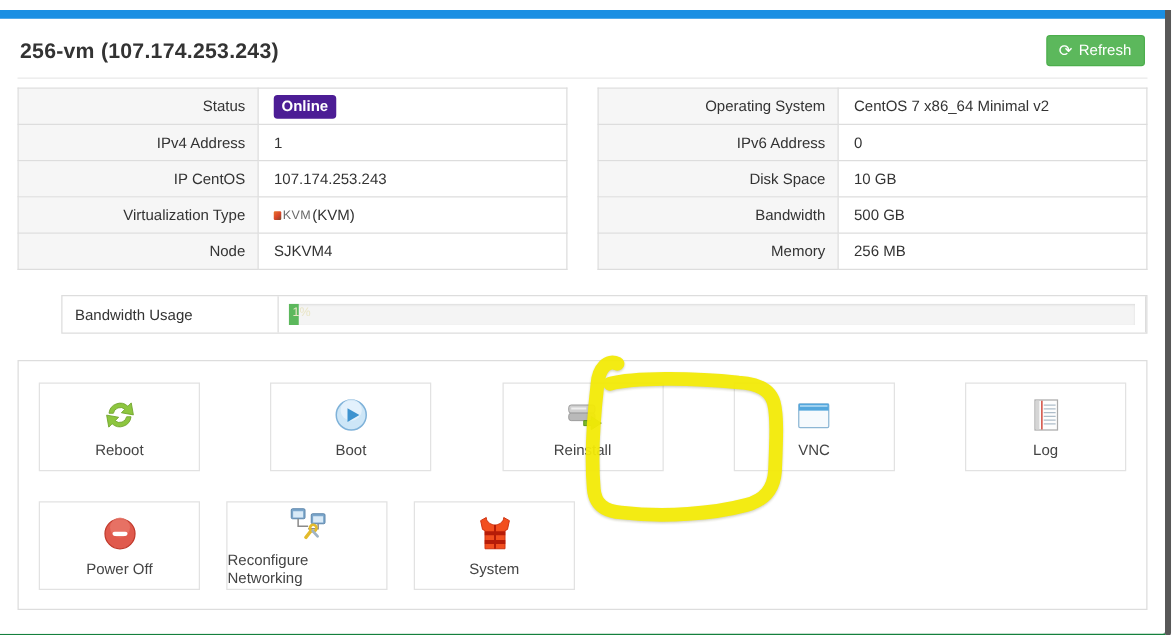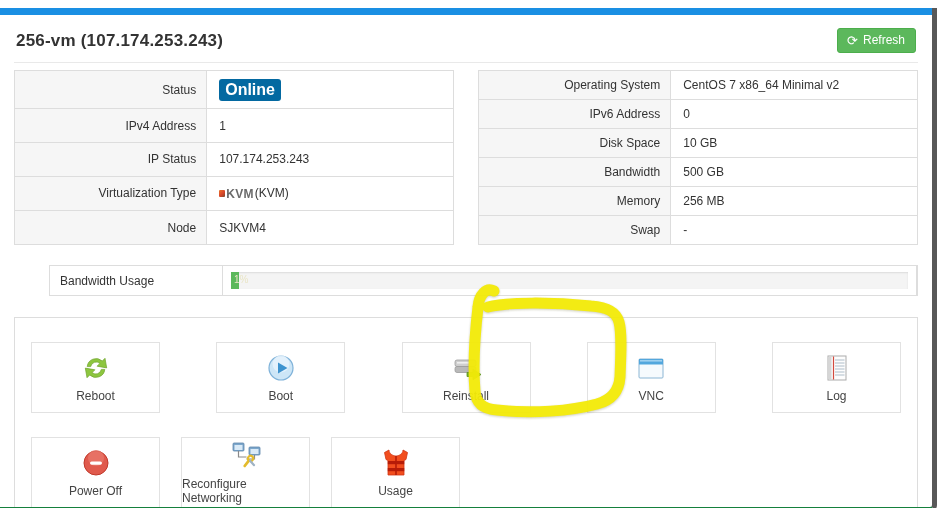--- a/index.html
+++ b/index.html
@@ -13,33 +13,33 @@
   .page-title{font-size:17px;font-weight:bold;color:#333;margin:0;letter-spacing:.2px;}
   .refresh-btn{background:#5cb85c;border:1px solid #4cae4c;color:#fff;font-size:12px;
                padding:4px 10px 5px 9px;border-radius:3px;display:inline-flex;align-items:center;gap:5px;cursor:pointer;}
   .refresh-btn .ricon{font-size:13px;line-height:1;}
   .divider{border:none;border-top:1px solid #e9e9e9;margin:0 0 7px 0;}
   .info-tables{display:flex;gap:24px;border-radius:24px;}
   .info-tables table{border-collapse:collapse;width:100%;font-size:12px;color:#333;table-layout:fixed;}
   .info-tables td{border:1px solid #ddd;padding:7px 10px;height:14px;vertical-align:middle;overflow:hidden;white-space:nowrap;}
   td.lbl{width:39%;background:#f6f6f6;text-align:right;}
   td.val{padding-left:12px;}
-  .badge{background:#0369a1;color:#fff;font-size:16px;font-weight:bold;padding:2px 6px 3px;border-radius:3px;}
+  .badge{background:#4c1d95;color:#fff;font-size:12px;font-weight:bold;padding:2px 6px 3px;border-radius:3px;}
   .kvm-logo{display:inline-flex;align-items:center;margin-right:1px;vertical-align:middle;}
   .kvm-dot{width:6px;height:7px;margin-right:1px;border-radius:1px;
            background:linear-gradient(135deg,#e8762d 0%,#d9452a 55%,#7a4a2b 100%);display:inline-block;}
-  .kvm-text{font-size:12px;font-weight:bold;color:#6b6b6b;letter-spacing:.3px;}
+  .kvm-text{font-size:10px;font-weight:normal;color:#6b6b6b;letter-spacing:.3px;}
   .bw-table{display:flex;margin-top:20px;border:1px solid #ddd;font-size:12px;color:#333;height:29px;box-sizing:content-box;margin-left:35px;}
   .bw-label{width:152px;padding:0 10px;border-right:1px solid #ddd;display:flex;align-items:center;}
   .bw-barcell{flex:1;border-right:1px solid #ddd;display:flex;align-items:center;padding:0 8px;}
   .bw-bar{position:relative;width:100%;height:17px;background:#f4f4f4;box-shadow:inset 0 1px 2px rgba(0,0,0,.10);overflow:hidden;}
   .bw-fill{position:absolute;left:0;top:0;bottom:0;background:#5cb85c;}
   .bw-pct{position:absolute;left:3px;top:2px;font-size:10px;color:#e9e5c6;}
   .bw-text{width:336px;padding:0 10px;display:flex;align-items:center;}
-  .actions-panel{margin-top:21px;border:1px solid #ddd;padding:24px 16px 15px;}
+  .actions-panel{margin-top:21px;border:1px solid #ddd;padding:17px 16px 15px;}
   .actions-row{display:flex;justify-content:space-between;}
   .actions-row.second{margin-top:24px;justify-content:flex-start;gap:21px;}
   .action-btn{width:129px;height:71px;background:#fff;border:1px solid #e2e2e2;display:flex;flex-direction:column;
               align-items:center;justify-content:center;gap:5px;font-size:12px;color:#444;cursor:pointer;box-sizing:border-box;}
   .action-btn .aicon{height:32px;display:flex;align-items:center;justify-content:center;}
   .annotation-overlay{position:absolute;left:0;top:0;width:941px;height:508px;pointer-events:none;z-index:20;}
   .annotation-overlay path{filter:drop-shadow(0 1px 1px rgba(110,110,60,.35));}
 </style>
 </head>
 <body>
@@ -64,21 +64,21 @@
           <td class="lbl">Status</td>
           <td class="val">
             <span class="badge">Online</span>
           </td>
         </tr>
         <tr>
           <td class="lbl">IPv4 Address</td>
           <td class="val">1</td>
         </tr>
         <tr>
-          <td class="lbl">IP Status</td>
+          <td class="lbl">IP CentOS</td>
           <td class="val">107.174.253.243</td>
         </tr>
         <tr>
           <td class="lbl">Virtualization Type</td>
           <td class="val">
             <span class="kvm-logo">
                   <span class="kvm-dot"></span>
                   <span class="kvm-text">KVM</span>
                 </span><span>(KVM)</span>
           </td>
@@ -104,24 +104,20 @@
           <td class="lbl">Disk Space</td>
           <td class="val">10 GB</td>
         </tr>
         <tr>
           <td class="lbl">Bandwidth</td>
           <td class="val">500 GB</td>
         </tr>
         <tr>
           <td class="lbl">Memory</td>
           <td class="val">256 MB</td>
-        </tr>
-        <tr>
-          <td class="lbl">Swap</td>
-          <td class="val">-</td>
         </tr>
       </tbody>
         </table>
     </div>
 
     <div class="bw-table">
       <div class="bw-label">Bandwidth Usage</div>
       <div class="bw-barcell">
         <div class="bw-bar">
           <div class="bw-fill" style="width: 1.15%;"></div>
@@ -231,21 +227,21 @@
 
         <div class="action-btn">
           <span class="aicon">
             <svg width="32" height="32" viewBox="0 0 32 32">
               <path d="M9 3 c0 4 4.5 6 7 6 c2.5 0 7 -2 7 -6 l4.5 2.5 -1.5 7 -2 1 v14.5 h-16 v-14.5 l-2 -1 -1.5 -7 z" fill="#f24e1e" stroke="#cf3412" stroke-width="0.8"></path>
               <rect x="7.8" y="14" width="16.4" height="3.2" fill="#b61c08"></rect>
               <rect x="7.8" y="21" width="16.4" height="3.2" fill="#b61c08"></rect>
               <line x1="16" y1="9" x2="16" y2="28" stroke="#b61c08" stroke-width="1.6"></line>
             </svg>
           </span>
-          <span>Usage</span>
+          <span>System</span>
         </div>
       </div>
     </div>
 
   </div>
 </div>
 
 <svg class="annotation-overlay" viewBox="0 0 941 508">
   <path d="M 494 291
            C 486 287, 479 295, 478 307

